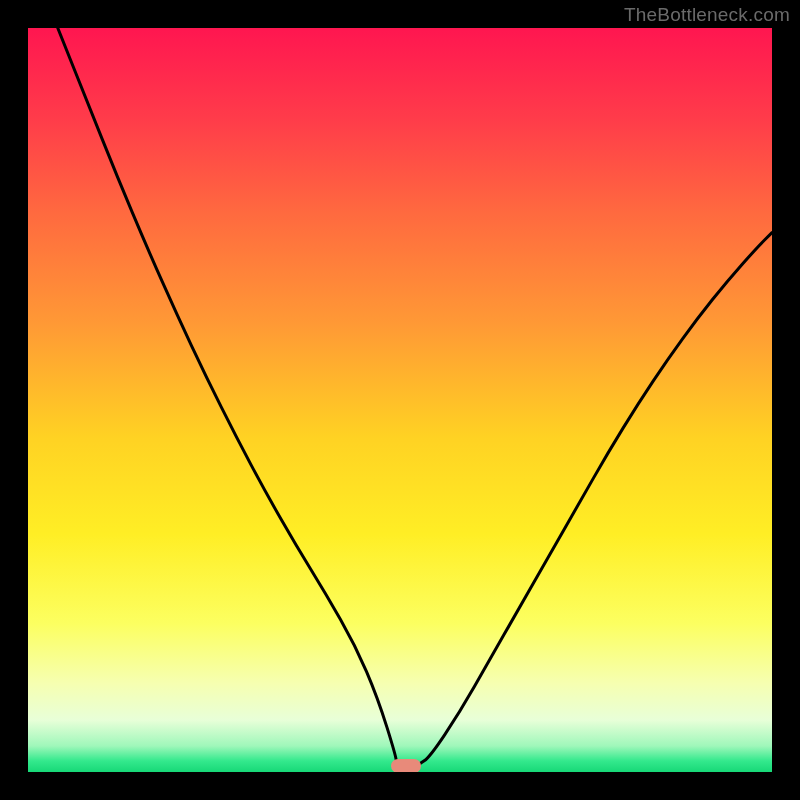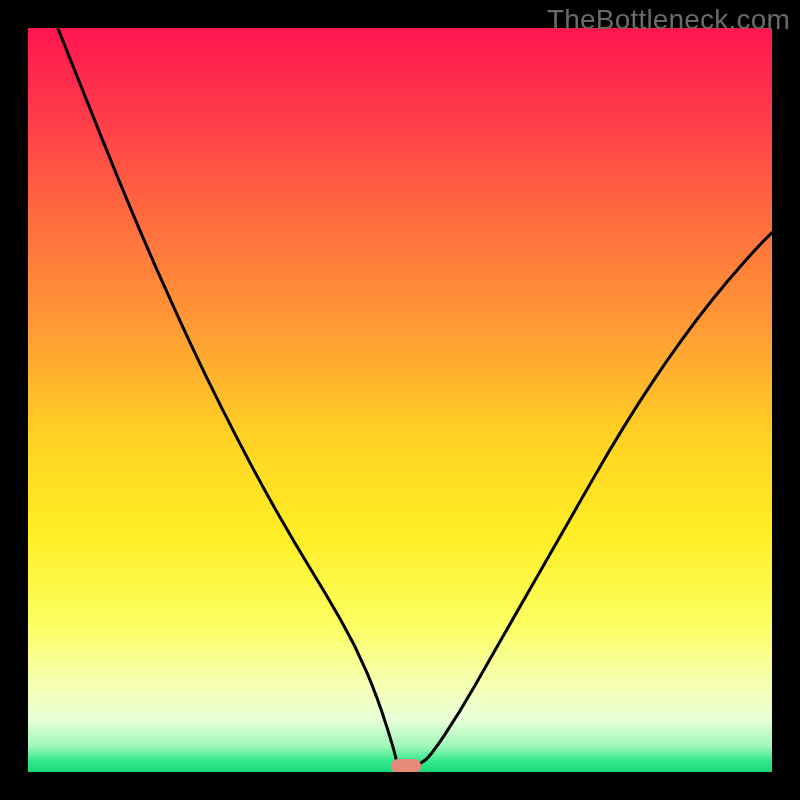--- a/index.html
+++ b/index.html
@@ -44,21 +44,21 @@
     position: absolute;
     background: #e88a7a;
     border-radius: 8px;
   }
   .watermark {
     position: absolute;
     top: 4px;
     right: 10px;
     color: #6a6a6a;
     font-family: Arial, Helvetica, sans-serif;
-    font-size: 28px;
+    font-size: 19px;
     letter-spacing: 0.2px;
   }
 </style>
 </head>
 <body>
 
 <div class="frame">
   <div class="plot-area">
     <svg class="gradient" viewBox="0 0 744 744" preserveAspectRatio="none">
       <defs>

